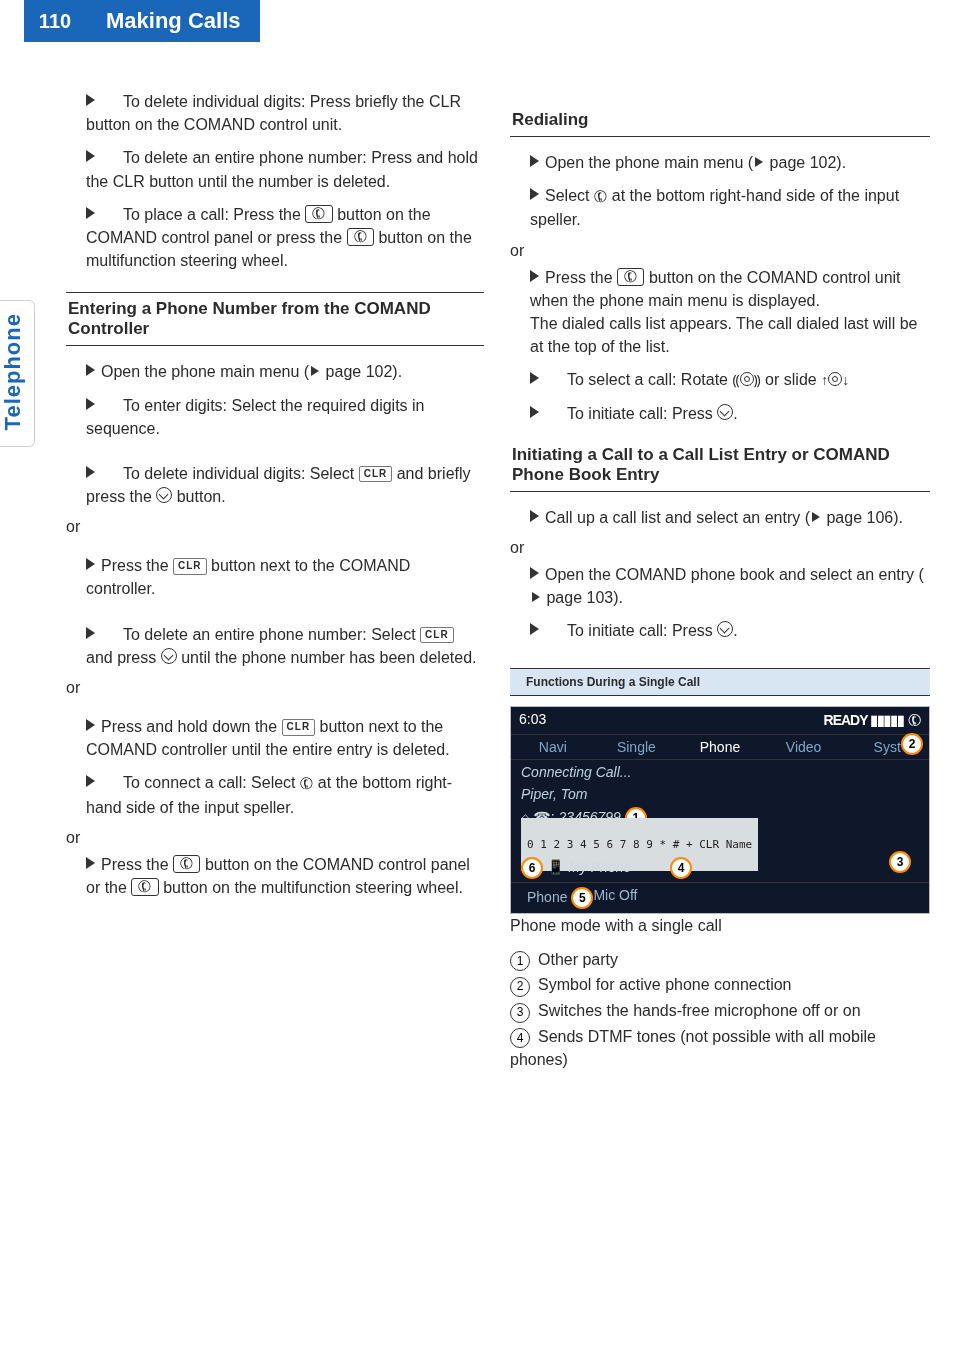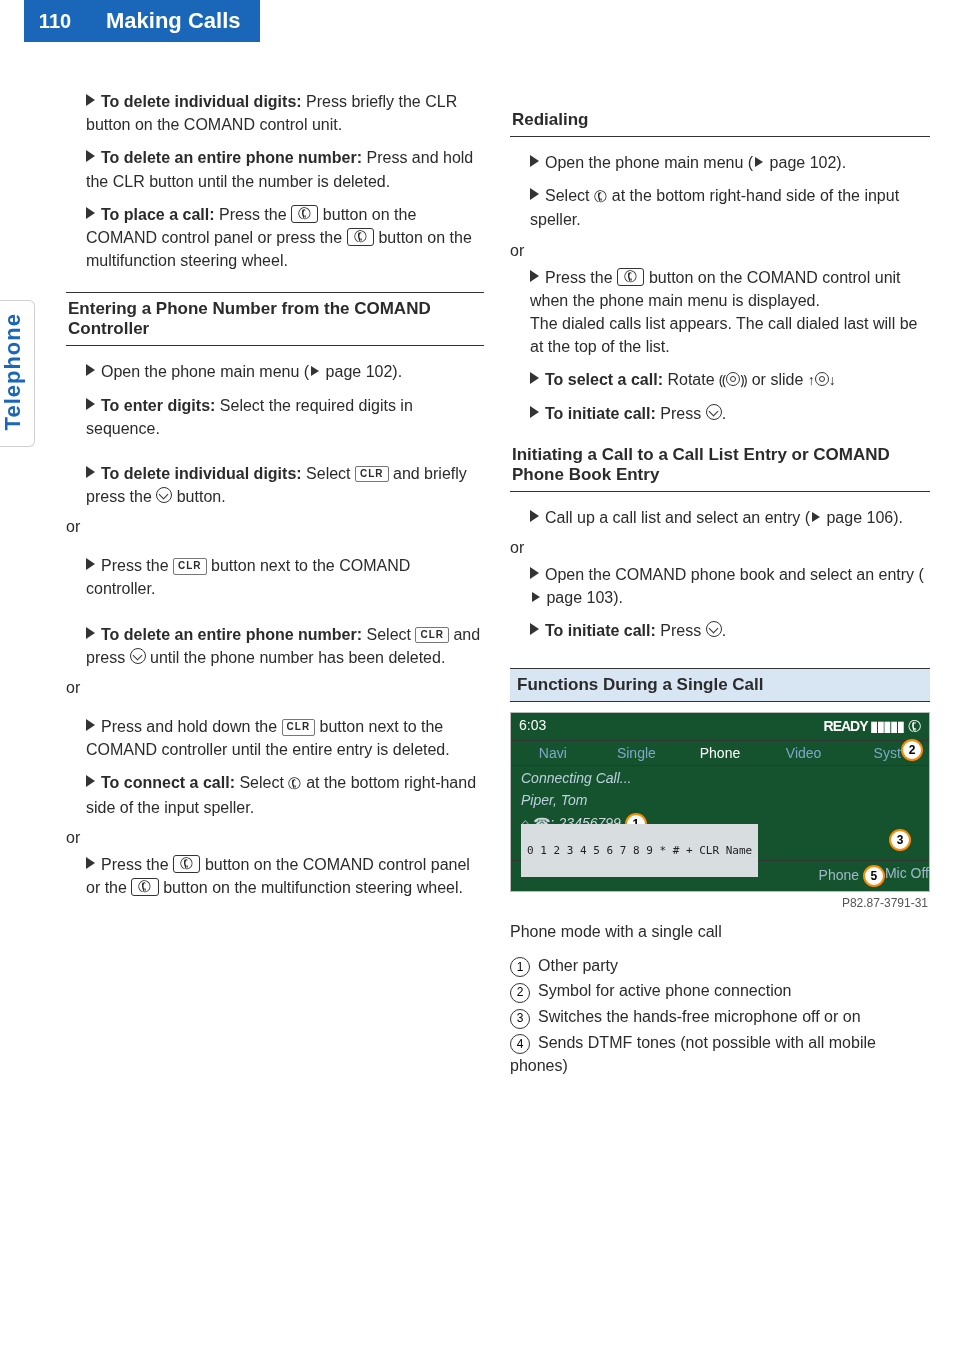--- a/index.html
+++ b/index.html
@@ -15,40 +15,40 @@
   .iconbox{display:inline-block;border:1px solid #333;border-radius:3px;padding:0 6px;font-size:12px;vertical-align:2px;line-height:16px;}
   .clrbox{display:inline-block;border:1px solid #777;border-radius:2px;padding:0 4px;font-size:10px;font-weight:bold;letter-spacing:1px;vertical-align:2px;margin-top:16px;}
   .press{display:inline-block;width:14px;height:14px;border:1px solid #333;border-radius:50%;vertical-align:-1px;position:relative;}
   .press::after{content:"";position:absolute;left:3px;top:3px;width:6px;height:6px;border-left:1.5px solid #333;border-bottom:1.5px solid #333;transform:rotate(-45deg);}
   .tri{display:inline-block;width:0;height:0;border-top:5px solid transparent;border-bottom:5px solid transparent;border-left:8px solid #333;margin:0 2px;vertical-align:1px;}
   .item{margin:0 0 10px 0;line-height:1.45;}
   .sub{margin-left:20px;}
   .or{margin:6px 0 6px 0;}
   h3.section{border-top:1.5px solid #333;border-bottom:1.5px solid #333;padding:6px 2px;margin:20px 0 14px 0;font-size:17px;}
   h3.subsection{border-bottom:1.5px solid #333;padding:0 2px 6px 2px;margin:20px 0 14px 0;font-size:17px;}
-  h3.boxed{background:#d8e5f3;border-top:1.5px solid #333;border-bottom:1.5px solid #333;padding:6px 7px;margin:26px 0 10px 0;font-size:17px;}
-  .screenshot{border:1px solid #bbb;background:#14532d;color:#cfd8e0;font-size:14px;width:420px;box-sizing:border-box;margin-top:8px;}
+  h3.boxed{background:#d8e5f3;border-top:1.5px solid #333;border-bottom:1.5px solid #333;padding:6px 16px;margin:26px 0 10px 0;font-size:12px;}
+  .screenshot{border:1px solid #bbb;background:#0f172a;color:#cfd8e0;font-size:14px;width:420px;box-sizing:border-box;margin-top:8px;}
   .ss-top{display:flex;justify-content:space-between;padding:4px 8px;color:#fff;font-size:14px;}
   .ss-tabs{display:flex;border-top:1px solid #333;border-bottom:1px solid #333;}
   .ss-tab{flex:1;text-align:center;padding:4px 0;color:#7fa7c9;font-size:14px;}
   .ss-tab.active{color:#fff;}
   .ss-body{padding:4px 10px 2px 10px;font-style:italic;color:#bcd0e0;}
   .ss-row{padding:3px 10px;color:#cfd8e0;}
   .ss-digits{background:#d8dde0;color:#222;padding:20px 6px;font-family:monospace;font-size:11px;}
-  .ss-bottom{display:flex;justify-content:flex-end;padding:4px 0;color:#9fb8cc;border-top:1px solid #333;}
+  .ss-bottom{display:flex;justify-content:flex-start;padding:4px 16px;color:#9fb8cc;border-top:1px solid #333;}
   .callout{display:inline-flex;width:18px;height:18px;border:2px solid #ff8a00;border-radius:50%;align-items:center;justify-content:center;color:#000;font-size:12px;font-weight:bold;background:#fff;}
   .callout-blk{display:inline-flex;width:18px;height:18px;border:1.5px solid #333;border-radius:50%;align-items:center;justify-content:center;color:#000;font-size:12px;margin-right:8px;}
   .figid{text-align:right;font-size:12px;color:#555;margin:4px 2px 10px 0;}
   .legend .item{margin:2px 0;}
   .handset{display:inline-block;transform:rotate(-30deg);font-size:16px;vertical-align:-1px;}
   .readybars{letter-spacing:-1px;font-weight:bold;}
   .rot-icon{display:inline-block;font-size:14px;vertical-align:0;}
   .rot-circ{display:inline-block;width:12px;height:12px;border:1px solid #333;border-radius:50%;vertical-align:-1px;position:relative;}
   .rot-circ::after{content:"";position:absolute;left:3px;top:3px;width:4px;height:4px;border:1px solid #333;border-radius:50%;}
-  b{font-weight:bold;}
+  b{font-weight:normal;margin-left:22px;}
 </style>
 </head>
 <body>
 
 <div class="page">
 
   <div class="topbar">
     <div class="pagenum">110</div>
     <div class="chaptitle">Making Calls</div>
   </div>
@@ -128,28 +128,28 @@
           <div class="ss-tab">Navi</div>
           <div class="ss-tab">Single</div>
           <div class="ss-tab active">Phone</div>
           <div class="ss-tab">Video</div>
           <div class="ss-tab">Syst</div>
         </div>
         <div class="ss-body">Connecting Call...</div>
         <div class="ss-body">Piper, Tom</div>
         <div class="ss-row"><span>⌂ ☎: </span><i>23456799</i> <span class="callout">1</span></div>
         <div class="ss-row"><span class="ss-digits">0 1 2 3 4 5 6 7 8 9 * # + CLR Name</span></div>
+        <div class="ss-row"><span class="callout">6</span> 📱 <i>My Phone</i> &nbsp;&nbsp;&nbsp;&nbsp;&nbsp;&nbsp;&nbsp;&nbsp; <span class="callout">4</span></div>
         <div class="ss-bottom">
           <span><span>Phone</span> <span class="callout">5</span></span>
           <span>Mic Off</span>
         </div>
         <span class="callout" style="position:absolute;top:26px;right:6px;">2</span>
         <span class="callout" style="position:absolute;bottom:40px;right:18px;">3</span>
       </div>
-      <div class="figid">P82.87-3791-31</div>
 
       <div class="item">Phone mode with a single call</div>
 
       <div class="legend">
         <div class="item"><span class="callout-blk">1</span><span>Other party</span></div>
         <div class="item"><span class="callout-blk">2</span><span>Symbol for active phone connection</span></div>
         <div class="item"><span class="callout-blk">3</span><span>Switches the hands-free microphone off or on</span></div>
         <div class="item"><span class="callout-blk">4</span><span>Sends DTMF tones (not possible with all mobile phones)</span></div>
       </div>
 

